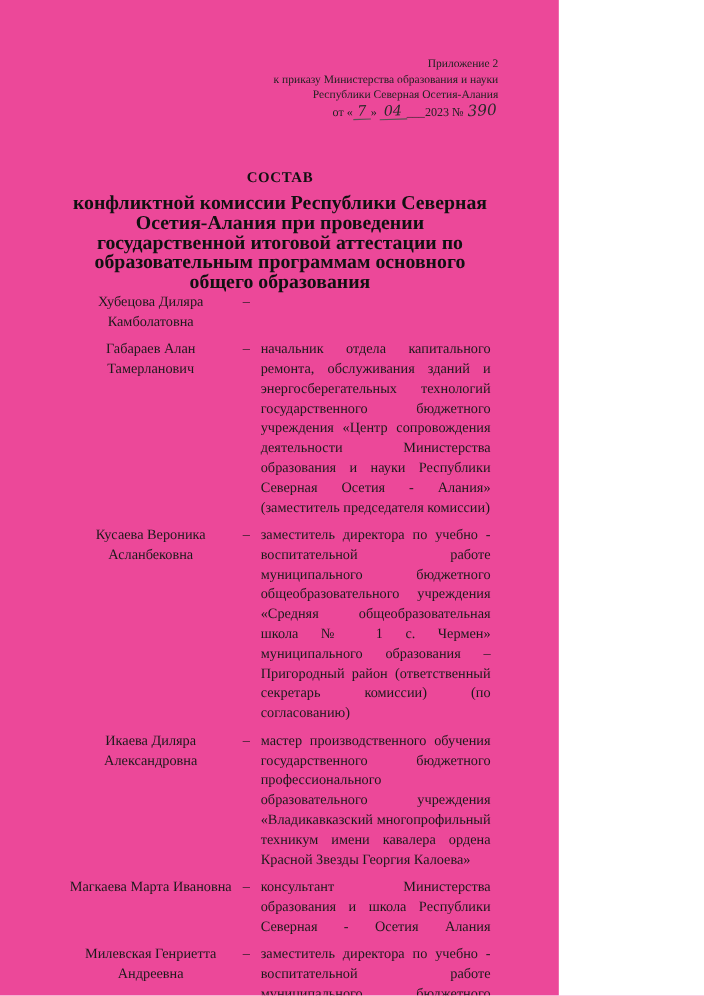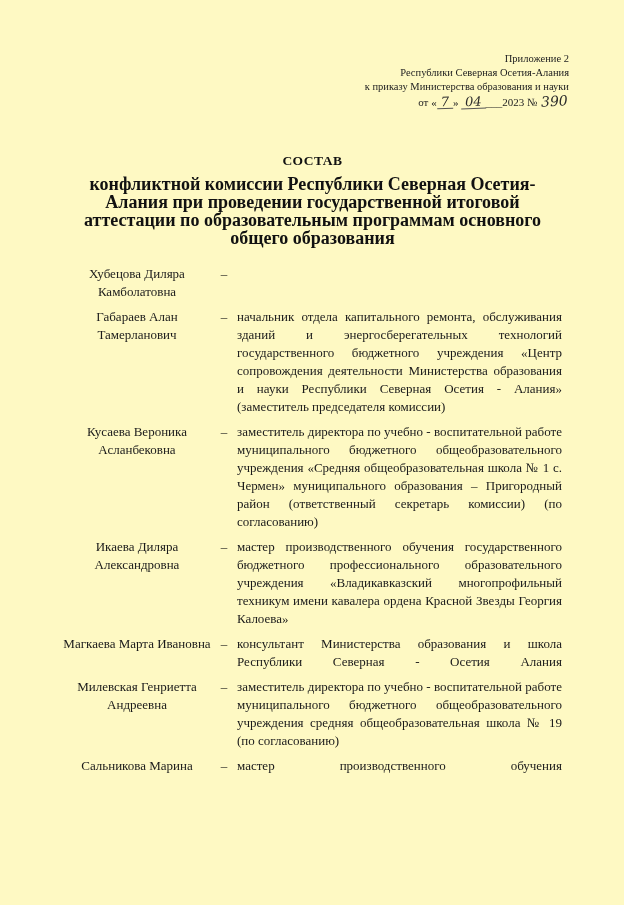--- a/index.html
+++ b/index.html
@@ -8,23 +8,23 @@
       background: #ffffff;
     }
     body {
       width: 640px;
       height: 905px;
       font-family: "Liberation Serif", "DejaVu Serif", serif;
       color: #1a1a1a;
     }
     .page {
       position: relative;
-      width: 624px;
+      width: 508px;
       height: 905px;
-      background: #fef9c3;
+      background: #ec4899;
       overflow: hidden;
     }
 
     
     .header {
       position: absolute;
       top: 52px;
       right: 55px;
       text-align: right;
       font-size: 10.5px;
@@ -115,22 +115,22 @@
       text-align-last: justify;
     }
   </style>
 </head>
 <body>
 
 <div class="page">
 
   <div class="header">
     <div>Приложение 2</div>
+    <div>к приказу Министерства образования и науки</div>
     <div>Республики Северная Осетия-Алания</div>
-    <div>к приказу Министерства образования и науки</div>
     <div class="date-line">
       <span>от «</span><span class="hand">7</span><span>»</span>
       <span class="hand">04</span><span>___2023</span>
       <span>№</span>
       <span class="hand hand-number">390</span>
     </div>
   </div>
 
   <div class="title">
     <div class="title-heading">СОСТАВ</div>

